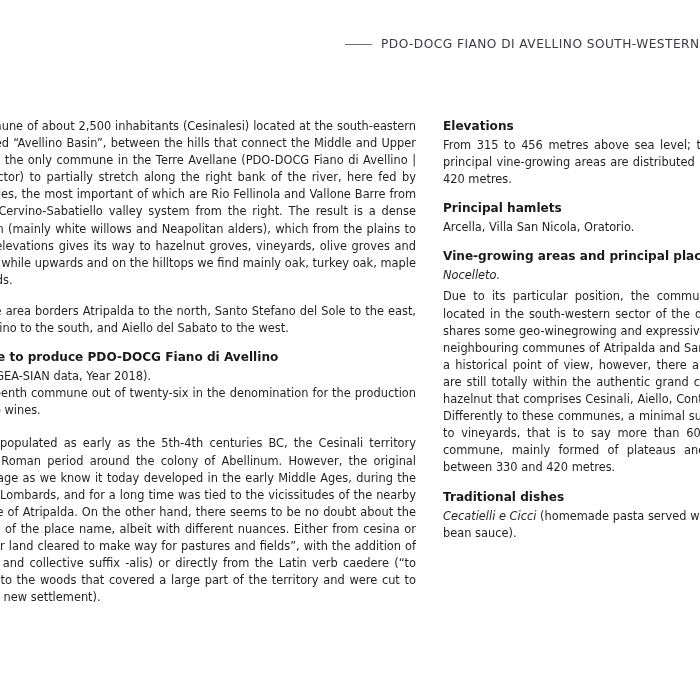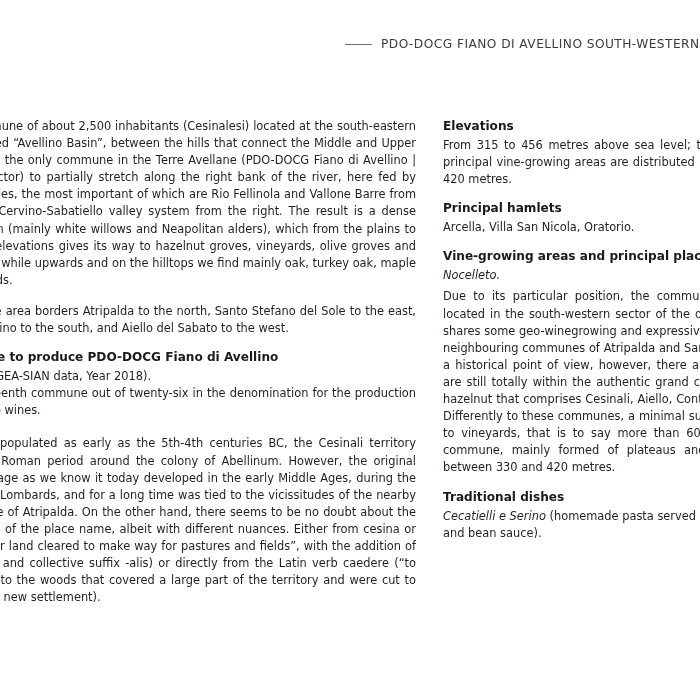--- a/index.html
+++ b/index.html
@@ -129,15 +129,15 @@
 
   <p class="section-head gap-before-head">Vine-growing areas and principal place names</p>
 
   <p class="body-text ital gap-after-head">Nocelleto.</p>
 
   <p class="body-text justified small-gap">Due to its particular position, the commune of Cesinali is located in the south-western sector of the denomination and shares some geo-winegrowing and expressive factors with the neighbouring communes of Atripalda and Santo Stefano. From a historical point of view, however, there are no doubts: we are still totally within the authentic grand cru of the Irpinian hazelnut that comprises Cesinali, Aiello, Contrada, and Forino. Differently to these communes, a minimal surface is allocated to vineyards, that is to say more than 60 hectares of the commune, mainly formed of plateaus and gentle hills of between 330 and 420 metres.</p>
 
   <p class="section-head gap-before-head">Traditional dishes</p>
 
   <p class="body-text gap-after-head">
-    <span class="ital">Cecatielli e Serino</span><span> (homemade pasta served with a tomato and bean sauce).</span>
+    <span class="ital">Cecatielli e Cicci</span><span> (homemade pasta served with a tomato and bean sauce).</span>
   </p>
 </div>
 
 </body></html>

